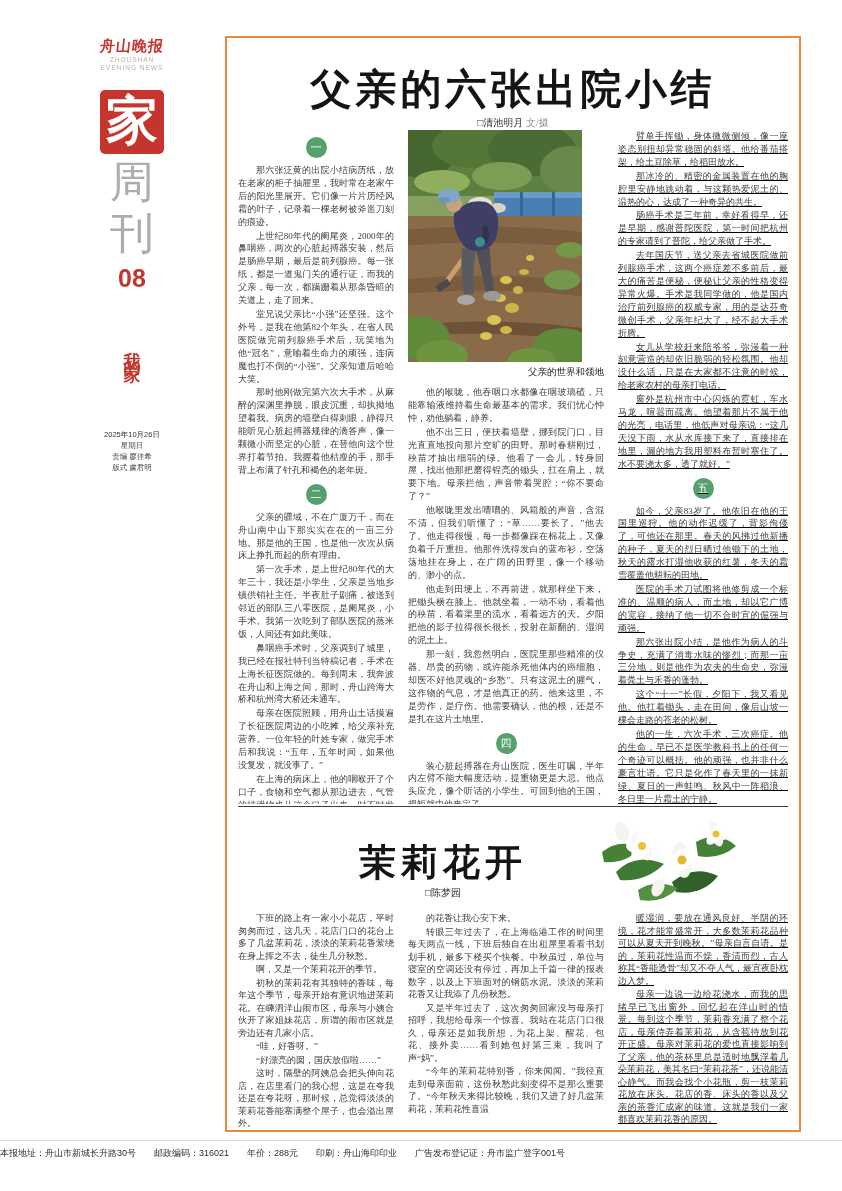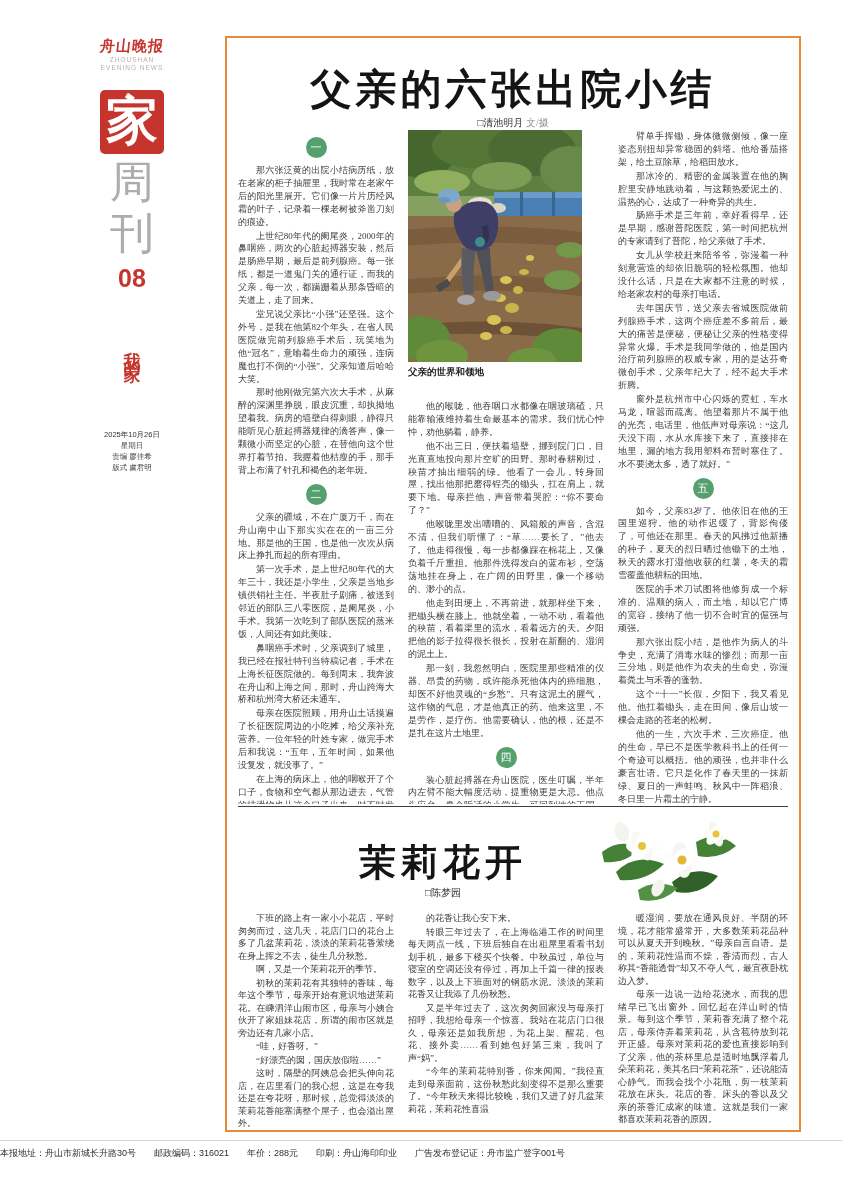--- a/index.html
+++ b/index.html
@@ -33,31 +33,31 @@
             font-family:"Liberation Sans","DejaVu Sans",sans-serif;font-weight:900;
             font-size:41px;letter-spacing:4px;color:#141414;}
   .a1-byline{position:absolute;top:78px;left:0;width:100%;text-align:center;
              font-size:10px;color:#333;}
   .a1-byline .credit{color:#8a8a8a;}
 
   .cols{position:absolute;top:92px;left:11px;width:550px;height:674px;display:flex;gap:14px;}
   .col{overflow:hidden;}
   .col.c1{width:156px;}
   .col.c2{width:196px;}
-  .col.c3{width:170px;}
+  .col.c3{width:170px;text-decoration:underline;}
 
   .para{margin:0 0 1px 0;font-size:9px;line-height:12.9px;text-align:justify;
         color:#3c3c3c;text-indent:2em;}
   .sec-marker{width:21px;height:21px;border-radius:50%;background:#55a06d;margin:7px auto 6px;
               color:#fff;text-align:center;font-size:11px;line-height:21px;}
 
   .photo-wrap{width:180px;margin-left:-6px;}
   .photo-svg{display:block;width:180px;height:232px;}
-  .photo-caption{text-align:left;font-size:9.5px;font-weight:bold;color:#222;
-                 margin:4px 0 21px 0;}
+  .photo-caption{text-align:right;font-size:9.5px;font-weight:normal;color:#222;
+                 margin:4px 0 7px 0;}
 
   
   .divider{position:absolute;top:768px;left:11px;width:550px;border-top:1.4px solid #3d3d3d;}
 
   .jasmine{position:absolute;top:772px;left:11px;width:550px;}
   .j-head{position:relative;height:102px;}
   .j-title{position:absolute;top:28px;left:30px;width:350px;text-align:center;
            font-family:"Liberation Sans","DejaVu Sans",sans-serif;font-weight:900;
            font-size:37px;letter-spacing:5px;color:#141414;}
   .j-byline{position:absolute;top:76px;left:30px;width:350px;text-align:center;
@@ -178,22 +178,22 @@
             <p class="para">那一刻，我忽然明白，医院里那些精准的仪器、昂贵的药物，或许能杀死他体内的癌细胞，却医不好他灵魂的“乡愁”。只有这泥土的腥气，这作物的气息，才是他真正的药。他来这里，不是劳作，是疗伤。他需要确认，他的根，还是不是扎在这片土地里。</p>
             <div class="sec-marker"><span>四</span></div>
             <p class="para">装心脏起搏器在舟山医院，医生叮嘱，半年内左臂不能大幅度活动，提重物更是大忌。他点头应允，像个听话的小学生。可回到他的王国，规矩就由他来定了。</p>
           </div>
       </div>
 
       <div class="col c3">
           <p class="para">臂单手挥锄，身体微微侧倾，像一座姿态别扭却异常稳固的斜塔。他给番茄搭架，给土豆除草，给稻田放水。</p>
           <p class="para">那冰冷的、精密的金属装置在他的胸腔里安静地跳动着，与这颗热爱泥土的、温热的心，达成了一种奇异的共生。</p>
           <p class="para">肠癌手术是三年前，幸好看得早，还是早期，感谢普陀医院，第一时间把杭州的专家请到了普陀，给父亲做了手术。</p>
+          <p class="para">去年国庆节，送父亲去省城医院做前列腺癌手术，这两个癌症差不多前后，最大的痛苦是便秘，便秘让父亲的性格变得异常火爆。手术是我同学做的，他是国内治疗前列腺癌的权威专家，用的是达芬奇微创手术，父亲年纪大了，经不起大手术折腾。</p>
           <p class="para">女儿从学校赶来陪爷爷，弥漫着一种刻意营造的却依旧脆弱的轻松氛围。他却没什么话，只是在大家都不注意的时候，给老家农村的母亲打电话。</p>
-          <p class="para">去年国庆节，送父亲去省城医院做前列腺癌手术，这两个癌症差不多前后，最大的痛苦是便秘，便秘让父亲的性格变得异常火爆。手术是我同学做的，他是国内治疗前列腺癌的权威专家，用的是达芬奇微创手术，父亲年纪大了，经不起大手术折腾。</p>
           <p class="para">窗外是杭州市中心闪烁的霓虹，车水马龙，喧嚣而疏离。他望着那片不属于他的光亮，电话里，他低声对母亲说：“这几天没下雨，水从水库接下来了，直接排在地里，漏的地方我用塑料布暂时塞住了。水不要浇太多，透了就好。”</p>
           <div class="sec-marker"><span>五</span></div>
           <p class="para">如今，父亲83岁了。他依旧在他的王国里巡狩。他的动作迟缓了，背影佝偻了，可他还在那里。春天的风拂过他新播的种子，夏天的烈日晒过他锄下的土地，秋天的露水打湿他收获的红薯，冬天的霜雪覆盖他耕耘的田地。</p>
           <p class="para">医院的手术刀试图将他修剪成一个标准的、温顺的病人，而土地，却以它广博的宽容，接纳了他一切不合时宜的倔强与顽强。</p>
           <p class="para">那六张出院小结，是他作为病人的斗争史，充满了消毒水味的惨烈；而那一亩三分地，则是他作为农夫的生命史，弥漫着粪土与禾香的蓬勃。</p>
           <p class="para">这个“十一”长假，夕阳下，我又看见他。他扛着锄头，走在田间，像后山坡一棵会走路的苍老的松树。</p>
           <p class="para">他的一生，六次手术，三次癌症。他的生命，早已不是医学教科书上的任何一个奇迹可以概括。他的顽强，也并非什么豪言壮语。它只是化作了春天里的一抹新绿、夏日的一声蛙鸣、秋风中一阵稻浪、冬日里一片霜土的宁静。</p>
         </div>
     </div>
 

